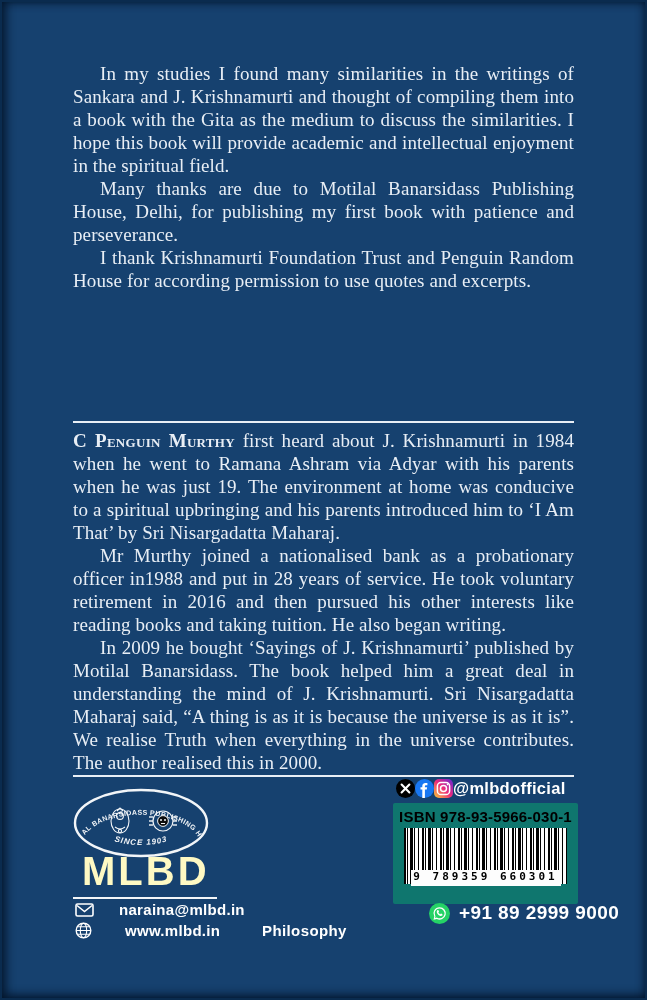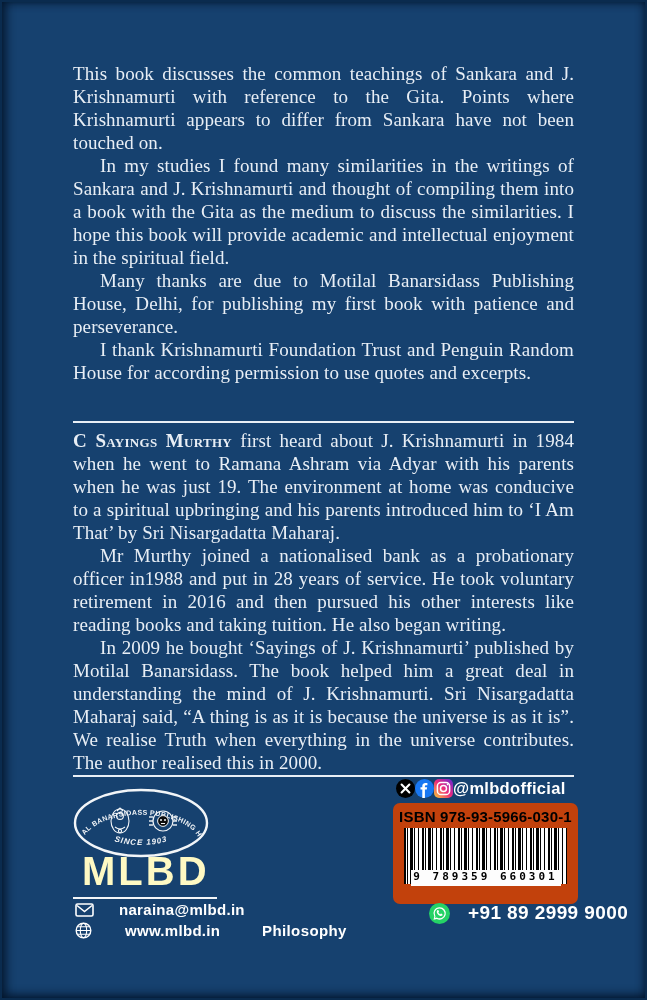--- a/index.html
+++ b/index.html
@@ -43,58 +43,57 @@
   .contact-row.web .ctext{margin-left:8px;}
   .category{
     position:absolute;left:262px;top:907px;
     color:#fff;font-weight:bold;font-size:15px;letter-spacing:.4px;margin-top:15px;
   }
   .social-row{position:absolute;left:396px;top:779px;display:flex;align-items:center;}
   .sicon{width:19px;height:19px;display:inline-flex;}
   .handle{color:#fff;font-weight:bold;font-size:16.5px;letter-spacing:.3px;}
   .isbn-box{
     position:absolute;left:393px;top:803px;width:185px;height:101px;
-    background:#c2410c;border-radius:7px;text-align:center;overflow:hidden;
+    background:#0f766e;border-radius:2px;text-align:center;overflow:hidden;
   }
   .isbn-label{
     color:#000;font-weight:bold;font-size:15px;letter-spacing:.2px;margin-top:5px;
     font-family:"Liberation Sans", sans-serif;
   }
   .barcode{
     height:56px;margin:3px 11px 0;
     background:repeating-linear-gradient(90deg,
       #000 0 2px,#fdfdfd 2px 3px,#000 3px 4px,#fdfdfd 4px 6px,
       #000 6px 9px,#fdfdfd 9px 10px,#000 10px 11px,#fdfdfd 11px 14px,
       #000 14px 15px,#fdfdfd 15px 18px);
   }
   .barcode-digits{
     position:relative;width:150px;margin:-14px auto 0;background:#fdfdfd;
     color:#000;font-family:"DejaVu Sans Mono", monospace;
     font-size:11px;font-weight:bold;letter-spacing:3px;padding-bottom:3px;
   }
-  .wa-row{position:absolute;left:429px;top:902px;display:flex;align-items:center;gap:18px;}
+  .wa-row{position:absolute;left:429px;top:902px;display:flex;align-items:center;gap:9px;}
   .phone{color:#fff;font-weight:bold;font-size:19px;letter-spacing:.4px;}
   .wa-icon{width:21px;height:21px;display:inline-flex;}
 </style>
 </head>
 <body>
 
 <div class="cover">
 
   <section class="textcol synopsis">
-    <p class="para first">This book discusses the common teachings of Sankara and J. Krishnamurti with reference to the Gita. Points where Krishnamurti appears to differ from Sankara have not been touched on.</p>
     <p class="para">In my studies I found many similarities in the writings of Sankara and J. Krishnamurti and thought of compiling them into a book with the Gita as the medium to discuss the similarities. I hope this book will provide academic and intellectual enjoyment in the spiritual field.</p>
     <p class="para">Many thanks are due to Motilal Banarsidass Publishing House, Delhi, for publishing my first book with patience and perseverance.</p>
     <p class="para">I thank Krishnamurti Foundation Trust and Penguin Random House for according permission to use quotes and excerpts.</p>
   </section>
 
   <div class="divider divider-top"></div>
 
   <section class="textcol bio">
-    <p class="para first"><span class="sc">C Sayings Murthy</span><span> first heard about J. Krishnamurti in 1984 when he went to Ramana Ashram via Adyar with his parents when he was just 19. The environment at home was conducive to a spiritual upbringing and his parents introduced him to ‘I Am That’ by Sri Nisargadatta Maharaj.</span></p>
+    <p class="para first"><span class="sc">C Penguin Murthy</span><span> first heard about J. Krishnamurti in 1984 when he went to Ramana Ashram via Adyar with his parents when he was just 19. The environment at home was conducive to a spiritual upbringing and his parents introduced him to ‘I Am That’ by Sri Nisargadatta Maharaj.</span></p>
     <p class="para">Mr Murthy joined a nationalised bank as a probationary officer in1988 and put in 28 years of service. He took voluntary retirement in 2016 and then pursued his other interests like reading books and taking tuition. He also began writing.</p>
     <p class="para">In 2009 he bought ‘Sayings of J. Krishnamurti’ published by Motilal Banarsidass. The book helped him a great deal in understanding the mind of J. Krishnamurti. Sri Nisargadatta Maharaj said, “A thing is as it is because the universe is as it is”. We realise Truth when everything in the universe contributes. The author realised this in 2000.</p>
   </section>
 
   <div class="divider divider-bottom"></div>
 
   <div class="footer">
 
     <svg class="logo" width="140" height="72" viewBox="0 0 140 72">
       <defs>

